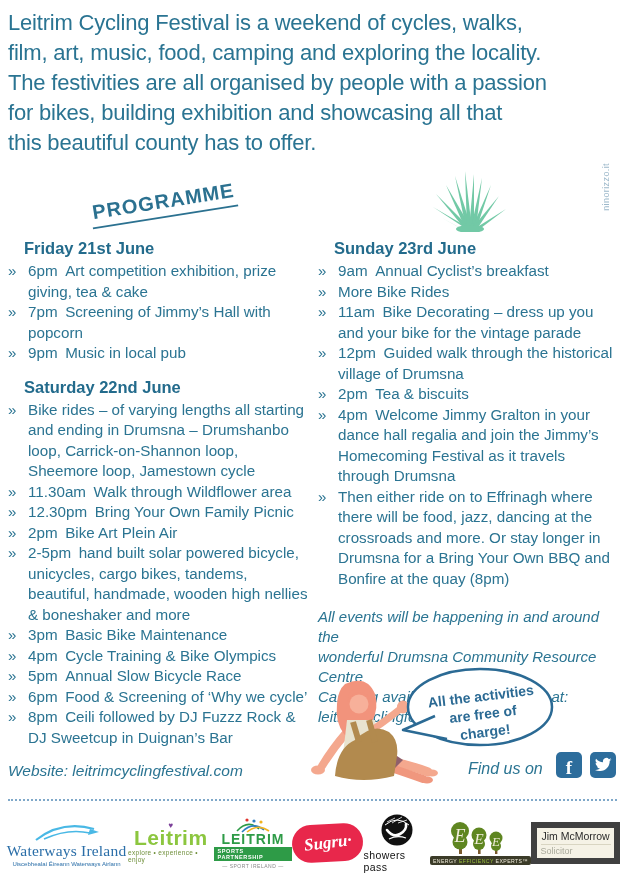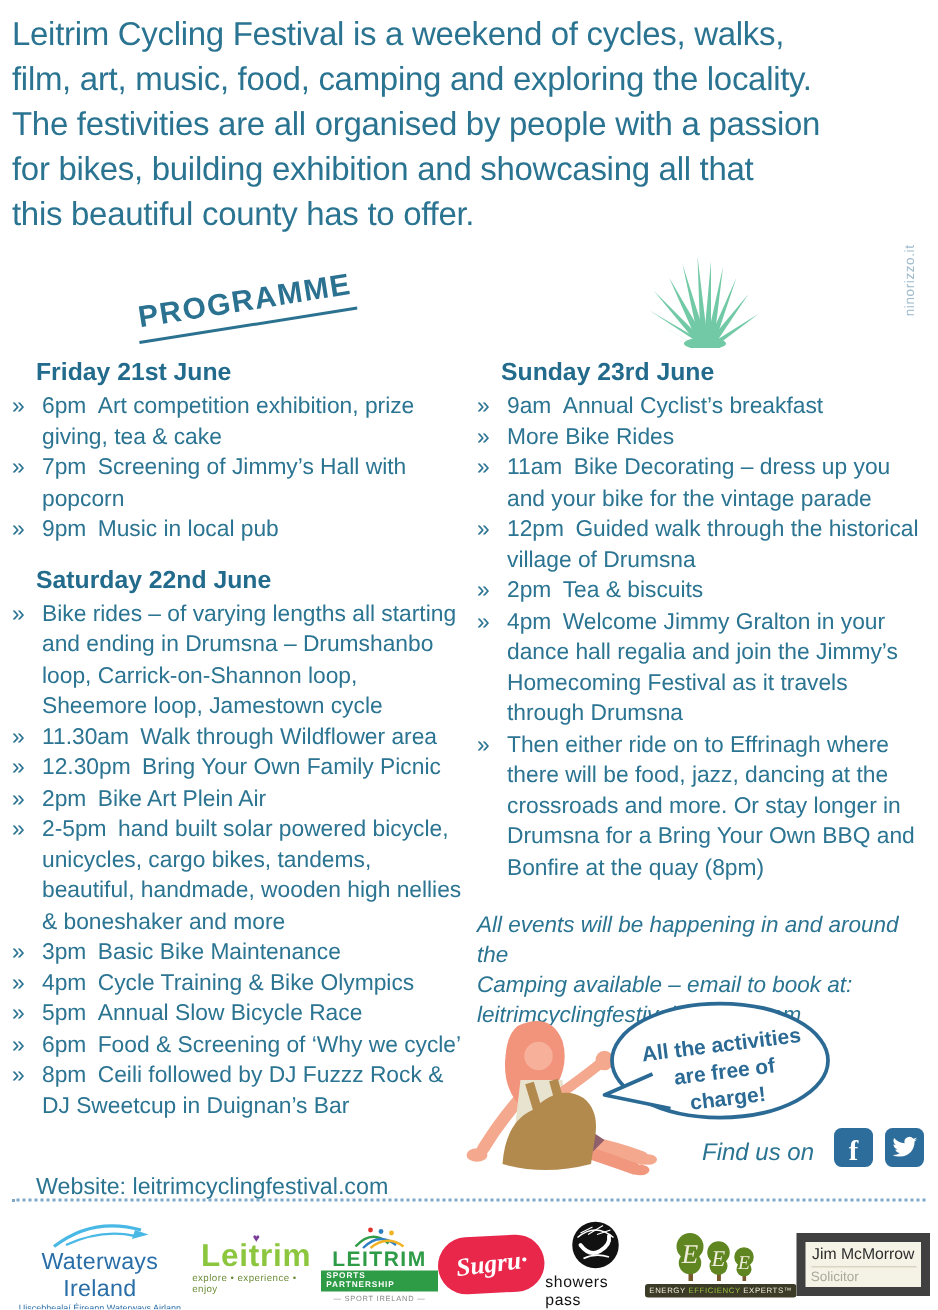--- a/index.html
+++ b/index.html
@@ -33,37 +33,37 @@
   .item-text{flex:1;}
 
   .note{margin-top:18px;font-style:italic;font-size:15px;line-height:20px;color:#2a7492;}
 
   
   .scene{position:absolute;left:295px;top:660px;}
   .bubble-text{position:absolute;left:425px;top:687px;width:116px;transform:rotate(-7deg);
                text-align:center;font-size:14px;font-weight:bold;color:#2b6a94;line-height:18px;}
 
   
-  .website{position:absolute;left:24px;top:762px;font-size:15.5px;color:#2a7492;margin-top:21px;}
+  .website{position:absolute;left:8px;top:762px;font-style:italic;font-size:15.5px;color:#2a7492;}
   .find-us{position:absolute;left:468px;top:760px;font-style:italic;font-size:16px;color:#2a7492;}
   .social{position:absolute;top:752px;width:26px;height:26px;border-radius:5px;background:#2d6d9c;
           display:flex;align-items:center;justify-content:center;cursor:pointer;}
   .social.fb{left:556px;}
   .social.tw{left:590px;}
   .fb-f{color:#fff;font-weight:bold;font-size:19px;font-family:"Liberation Serif",serif;
         position:relative;top:3px;}
   .dotted{position:absolute;left:8px;right:8px;top:799px;border-top:2px dotted #7fa8c9;}
 
   
   .sponsors{position:absolute;left:5px;right:5px;top:816px;height:54px;display:flex;
             align-items:center;justify-content:space-between;}
   .logo{display:flex;flex-direction:column;align-items:center;justify-content:center;}
 
   .ww{width:128px;text-align:center;color:#2a6ea8;}
-  .ww-name{font-family:Liberation Sans, sans-serif;font-size:15.5px;letter-spacing:0.2px;}
+  .ww-name{font-family:Liberation Serif, serif;font-size:15.5px;letter-spacing:0.2px;}
   .ww-sub{font-size:6px;color:#2a6ea8;margin-top:1px;}
 
   .lt-name{color:#8cc63f;font-weight:bold;font-size:21px;letter-spacing:0.5px;line-height:20px;}
   .lt-heart{color:#7b3f98;font-size:8px;line-height:4px;}
   .lt-sub{font-size:6.5px;color:#6f8f3a;margin-top:1px;letter-spacing:0.3px;}
 
   .lsp-name{color:#2e9b47;font-weight:bold;font-size:14px;letter-spacing:1px;line-height:13px;}
   .lsp-bar{background:#2e9b47;color:#fff;font-size:5.5px;font-weight:bold;padding:1px 4px;
            letter-spacing:0.6px;margin-top:1px;}
   .lsp-sub{font-size:5px;color:#888;margin-top:2px;letter-spacing:0.5px;}
@@ -210,20 +210,21 @@
         <span class="item-text">4pm Welcome Jimmy Gralton in your dance hall regalia and join the Jimmy’s Homecoming Festival as it travels through Drumsna</span>
       </div>
       <div class="item">
         <span class="marker">»</span>
         <span class="item-text">Then either ride on to Effrinagh where there will be food, jazz, dancing at the crossroads and more. Or stay longer in Drumsna for a Bring Your Own BBQ and Bonfire at the quay (8pm)</span>
       </div>
     </div>
 
     <div class="note">
       <div>All events will be happening in and around the</div>
+      <div>wonderful Drumsna Community Resource Centre</div>
       <div>Camping available – email to book at:</div>
       <div>leitrimcyclingfestival@gmail.com</div>
     </div>
   </div>
 
   <svg class="scene" width="265" height="140" viewBox="0 0 265 140">
 
     <g>
 
       <path d="M52,72 Q38,88 27,106" stroke="#f4a88e" stroke-width="8" fill="none" stroke-linecap="round"></path>

